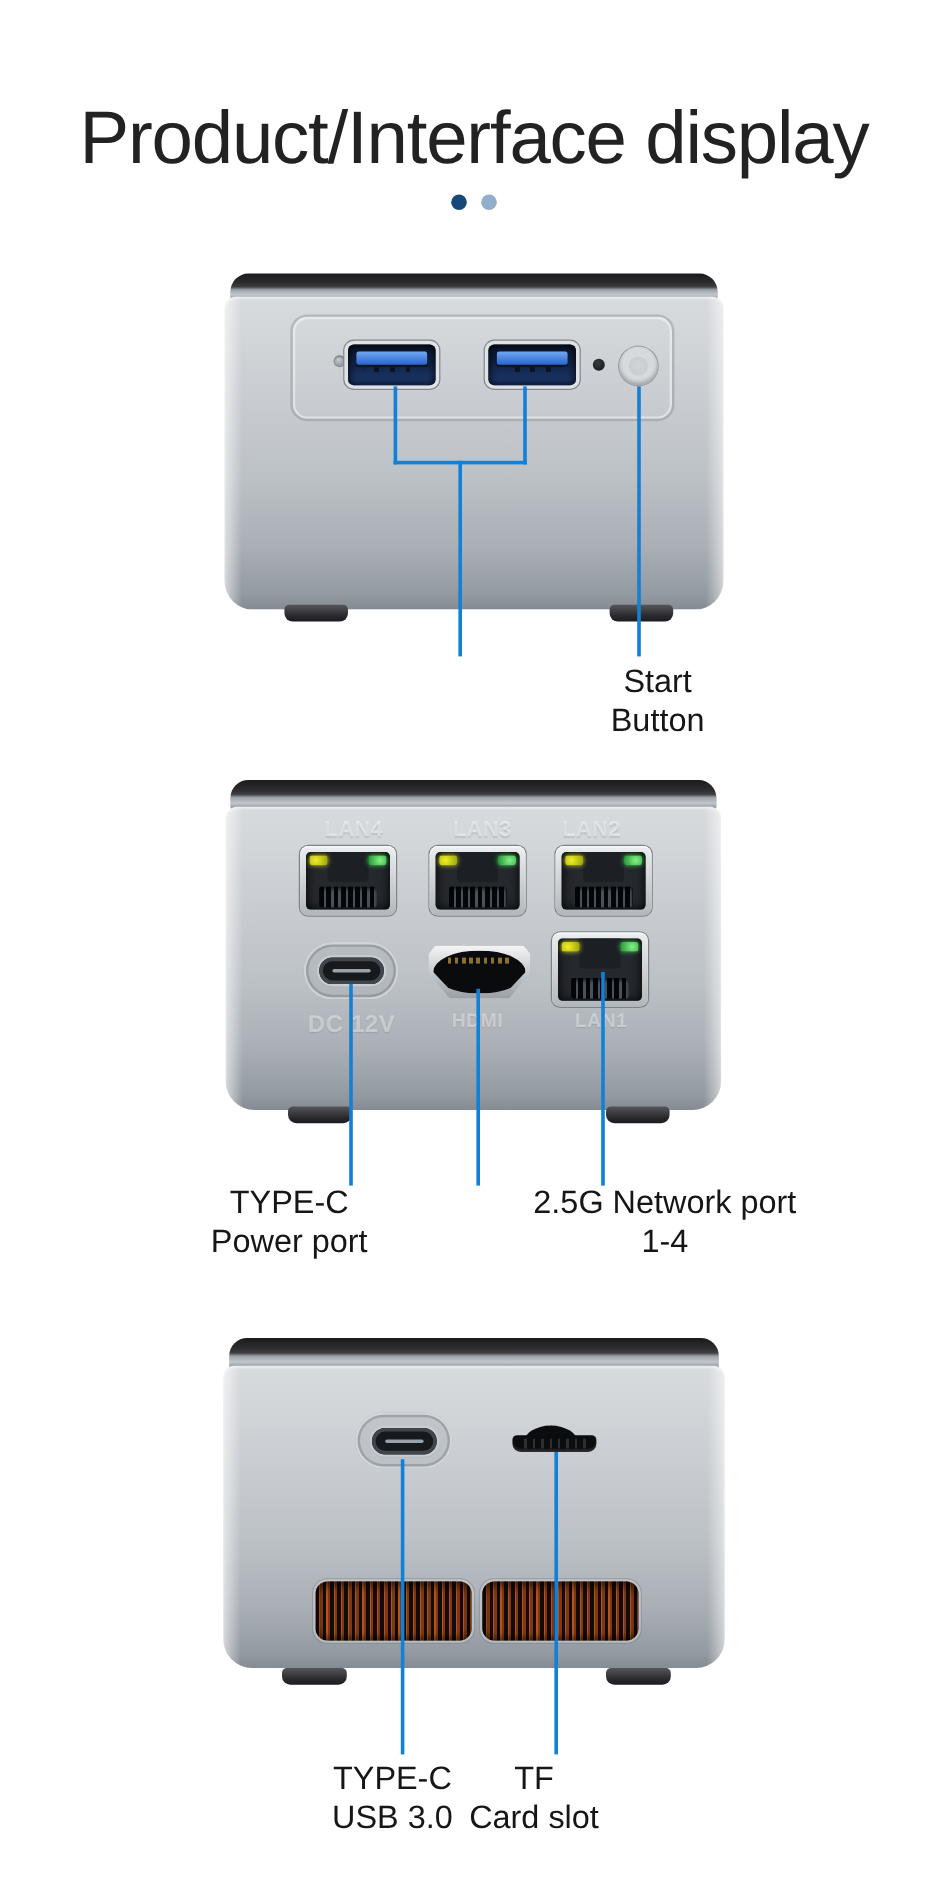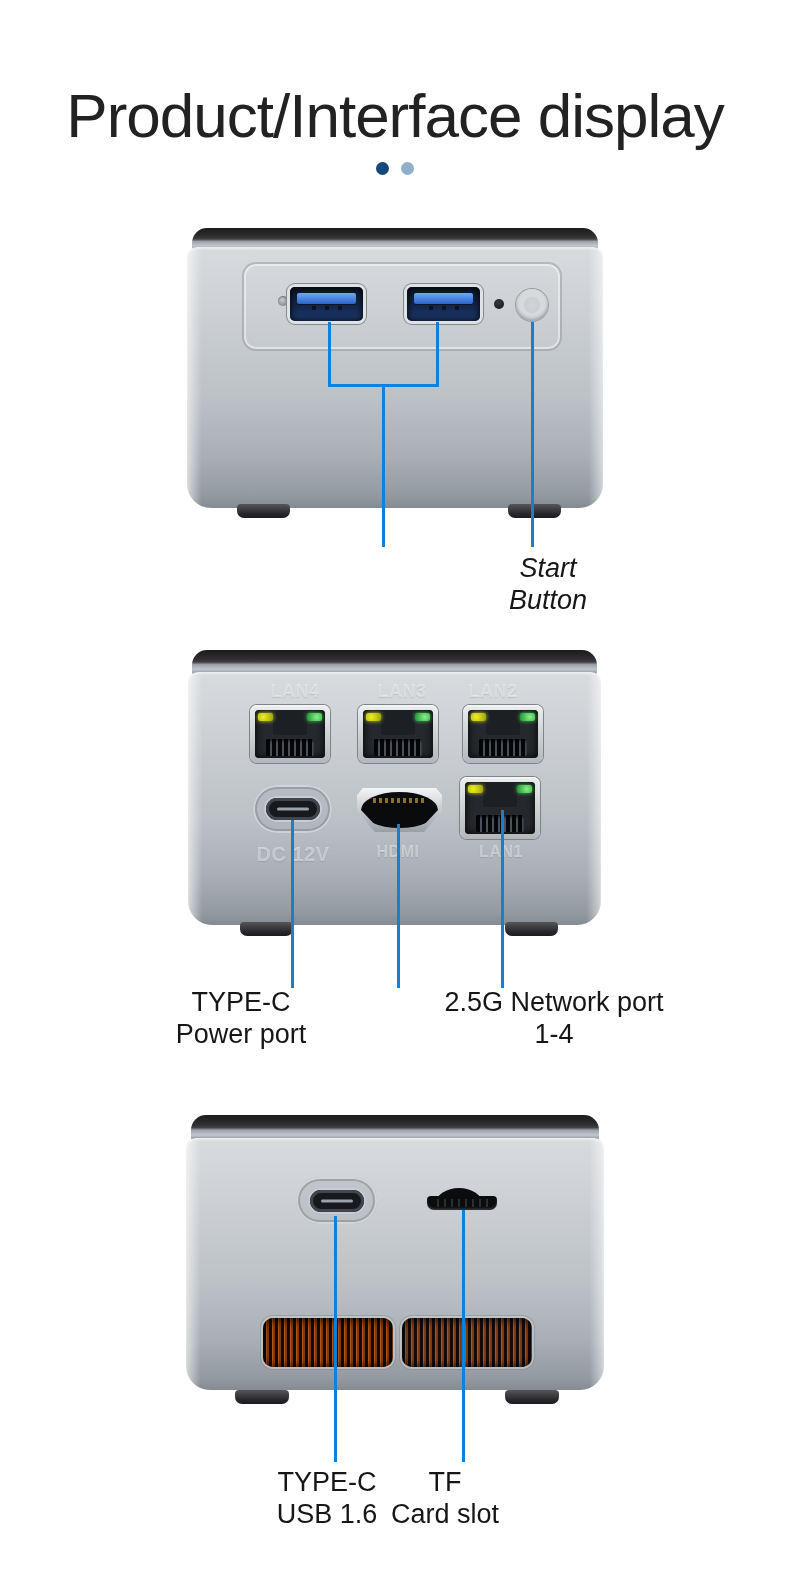--- a/index.html
+++ b/index.html
@@ -156,21 +156,21 @@
     <span class="power-btn" style="left:329px;top:61px;"></span>
     <span class="foot" style="left:50px;top:276px;"></span>
     <span class="foot" style="left:321px;top:276px;"></span>
   </section>
 
   <div class="cl v" style="left:328px;top:322px;height:65px;"></div>
   <div class="cl v" style="left:436px;top:322px;height:65px;"></div>
   <div class="cl h" style="left:328px;top:384px;width:111px;"></div>
   <div class="cl v" style="left:382px;top:384px;height:163px;"></div>
   <div class="cl v" style="left:531px;top:322px;height:225px;"></div>
-  <div class="callout" style="left:448px;top:552px;width:200px;font-style:italic;">
+  <div class="callout" style="left:448px;top:552px;width:200px;">
     <div>Start</div>
     <div>Button</div>
   </div>
 
   <section class="device" style="left:188px;top:650px;width:413px;height:292px;">
     <div class="lid" style="left:4px;top:0;width:405px;height:26px;"></div>
     <div class="dbody" style="left:0;top:22px;width:413px;height:253px;"></div>
 
     <span class="engraved" style="left:107px;top:31px;">LAN4</span>
     <span class="engraved" style="left:214px;top:31px;">LAN3</span>
@@ -251,20 +251,20 @@
     <div class="vent" style="left:216px;top:203px;"></div>
 
     <span class="foot" style="left:49px;top:275px;width:54px;"></span>
     <span class="foot" style="left:319px;top:275px;width:54px;"></span>
   </section>
 
   <div class="cl v" style="left:334px;top:1216px;height:246px;"></div>
   <div class="cl v" style="left:462px;top:1210px;height:252px;"></div>
   <div class="callout" style="left:227px;top:1466px;width:200px;">
     <div>TYPE-C</div>
-    <div>USB 1.6</div>
+    <div>USB 3.0</div>
   </div>
   <div class="callout" style="left:345px;top:1466px;width:200px;">
     <div>TF</div>
     <div>Card slot</div>
   </div>
 
 </div>
 
 </body></html>

